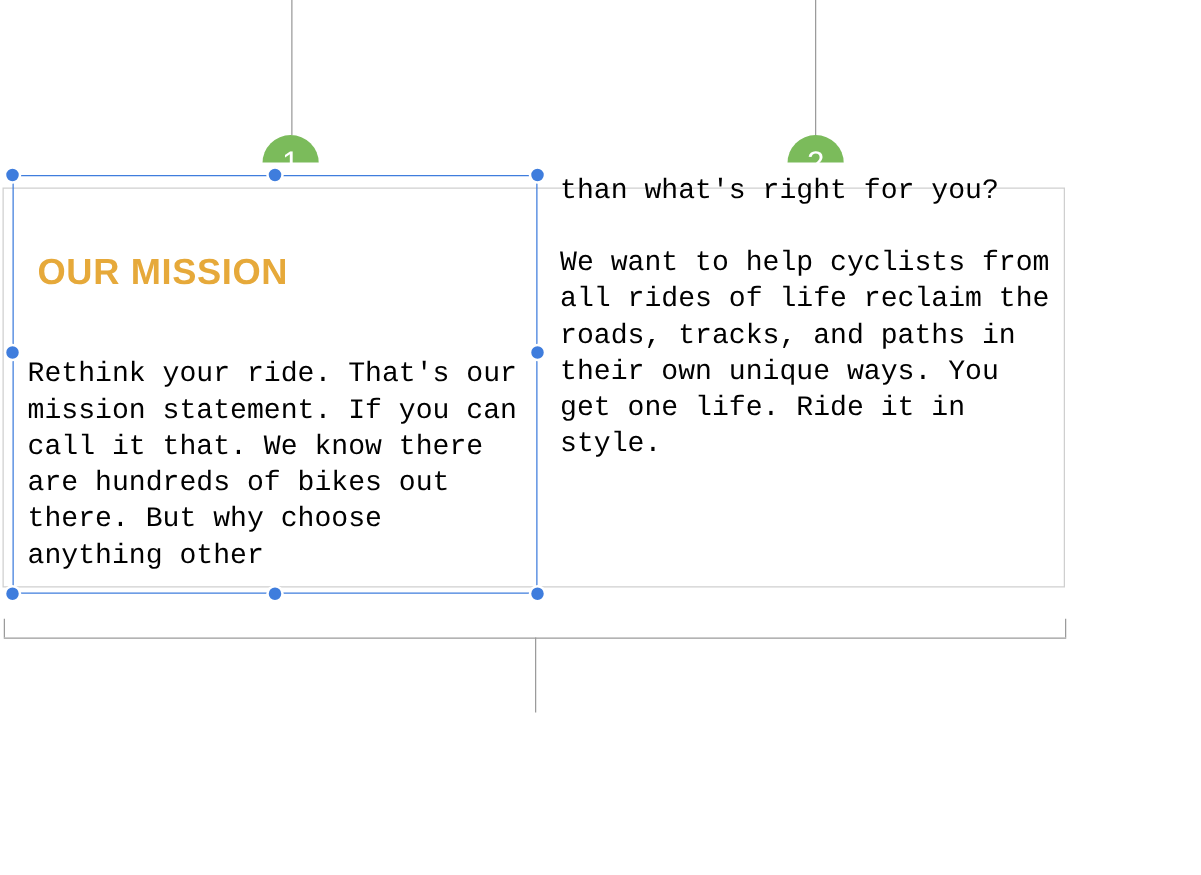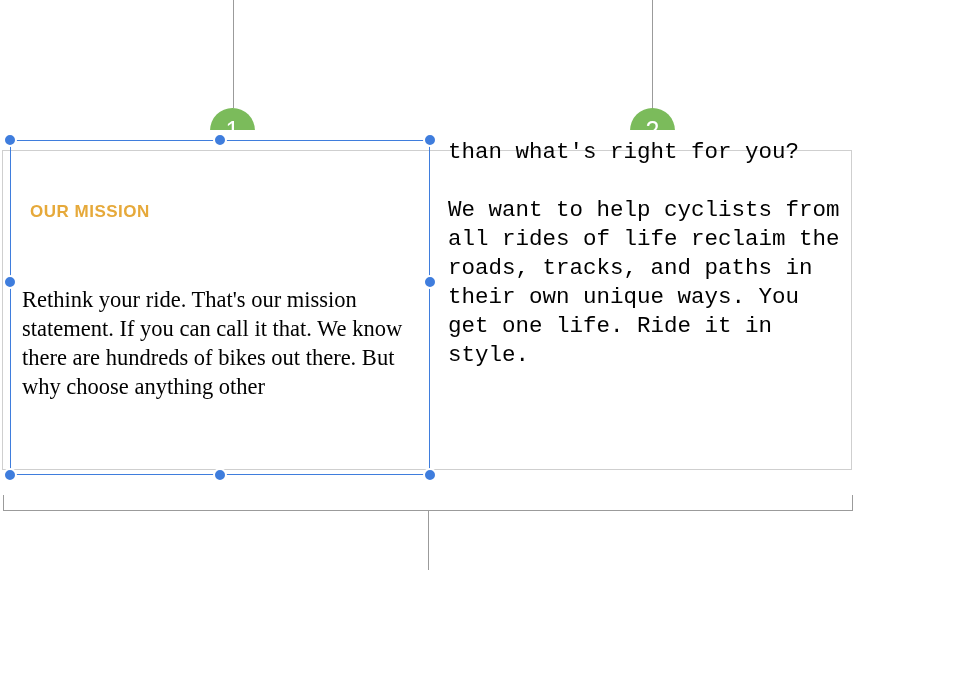--- a/index.html
+++ b/index.html
@@ -52,33 +52,33 @@
     border: 2px solid #ffffff;
     border-radius: 50%;
     box-sizing: border-box;
   }
 
   
   .heading {
     position: absolute;
     left: 30px;
     top: 72px;
-    font-size: 17px;
+    font-size: 29px;
     font-weight: 700;
     letter-spacing: 0.5px;
     color: #e6a93a;
     font-family: Arial, sans-serif;
   }
 
   .body-left {
     position: absolute;
     left: 22px;
     top: 155px;
     width: 405px;
-    font-family: Liberation Serif, serif;
+    font-family: Liberation Mono, monospace;
     font-size: 22.5px;
     line-height: 29px;
     color: #000000;
     white-space: pre-wrap;
   }
 
   .body-right {
     position: absolute;
     left: 448px;
     top: 8px;

